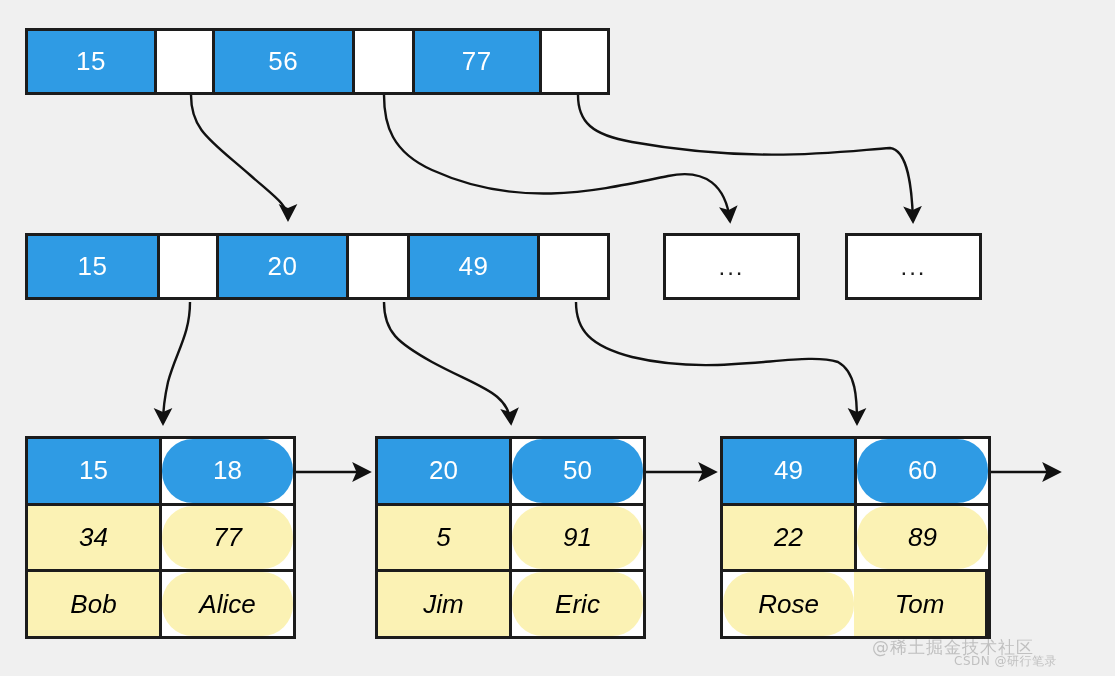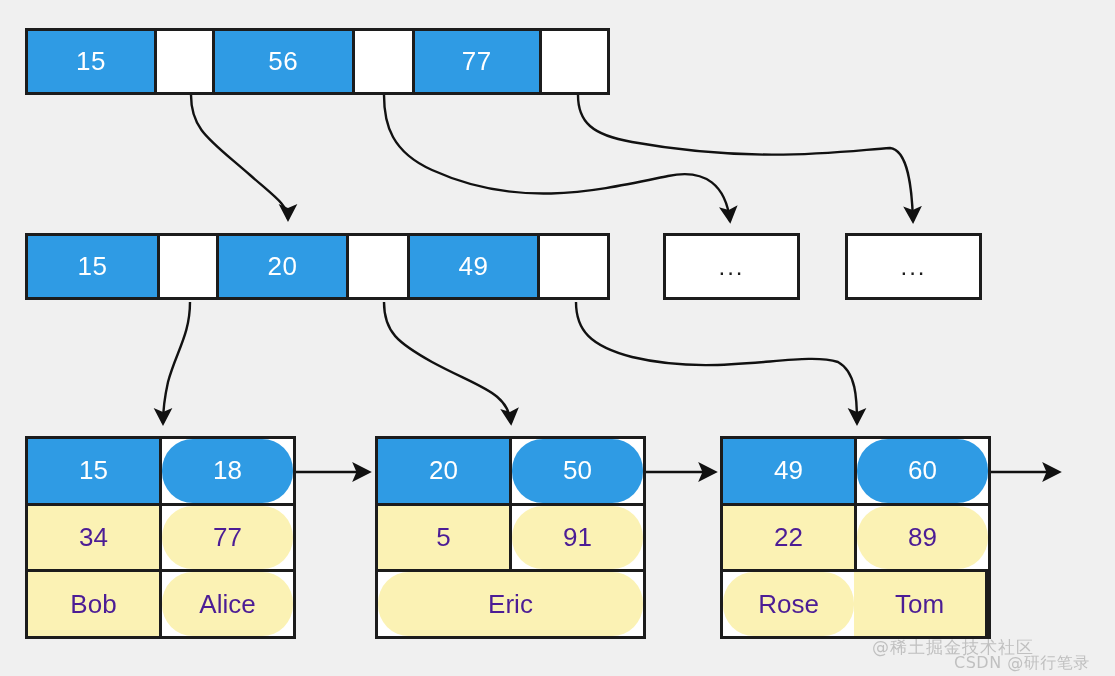--- a/index.html
+++ b/index.html
@@ -102,41 +102,42 @@
   .leaf-cell.last-col {
     border-right: none;
     border-radius: 31px;
   }
   .leaf-row.keys .leaf-cell {
     background: #2f9be4;
     color: #ffffff;
   }
   .leaf-row.vals .leaf-cell {
     background: #fbf2b4;
-    color: #4c1d95;
+    color: #000000;
+    font-style: italic;
   }
   
   .watermark {
     position: absolute;
     color: rgba(120,120,120,0.40);
     white-space: nowrap;
     font-family: "DejaVu Sans", sans-serif;
     z-index: 9;
     pointer-events: none;
   }
   #wm-juejin {
     left: 872px;
     top: 636px;
     font-size: 17px;
     letter-spacing: 1px;
   }
   #wm-csdn {
     left: 954px;
     top: 653px;
-    font-size: 16px;
+    font-size: 12px;
     letter-spacing: 0.5px;
   }
 </style>
 </head>
 <body>
 
 <div id="diagram-root">
 
   <svg class="svg-layer" viewBox="0 0 1115 676" xmlns="http://www.w3.org/2000/svg">
     <defs>
@@ -208,20 +209,21 @@
   <div class="leaf-node" style="left:375px; top:436px; width:271px; height:203px;">
     <div class="leaf-row keys">
       <div class="leaf-cell">20</div>
       <div class="leaf-cell last-col">50</div>
     </div>
     <div class="leaf-row vals">
       <div class="leaf-cell">5</div>
       <div class="leaf-cell last-col">91</div>
     </div>
     <div class="leaf-row vals last-row">
+      <div class="leaf-cell">Jim</div>
       <div class="leaf-cell last-col">Eric</div>
     </div>
   </div>
 
   <div class="leaf-node" style="left:720px; top:436px; width:271px; height:203px;">
     <div class="leaf-row keys">
       <div class="leaf-cell">49</div>
       <div class="leaf-cell last-col">60</div>
     </div>
     <div class="leaf-row vals">

